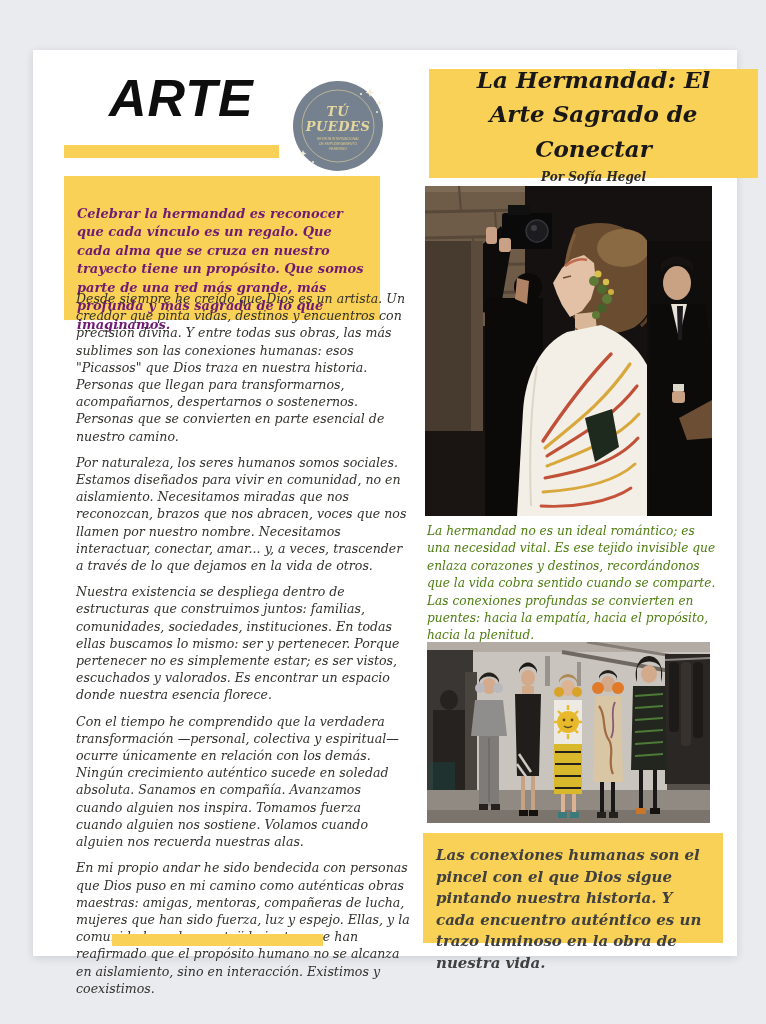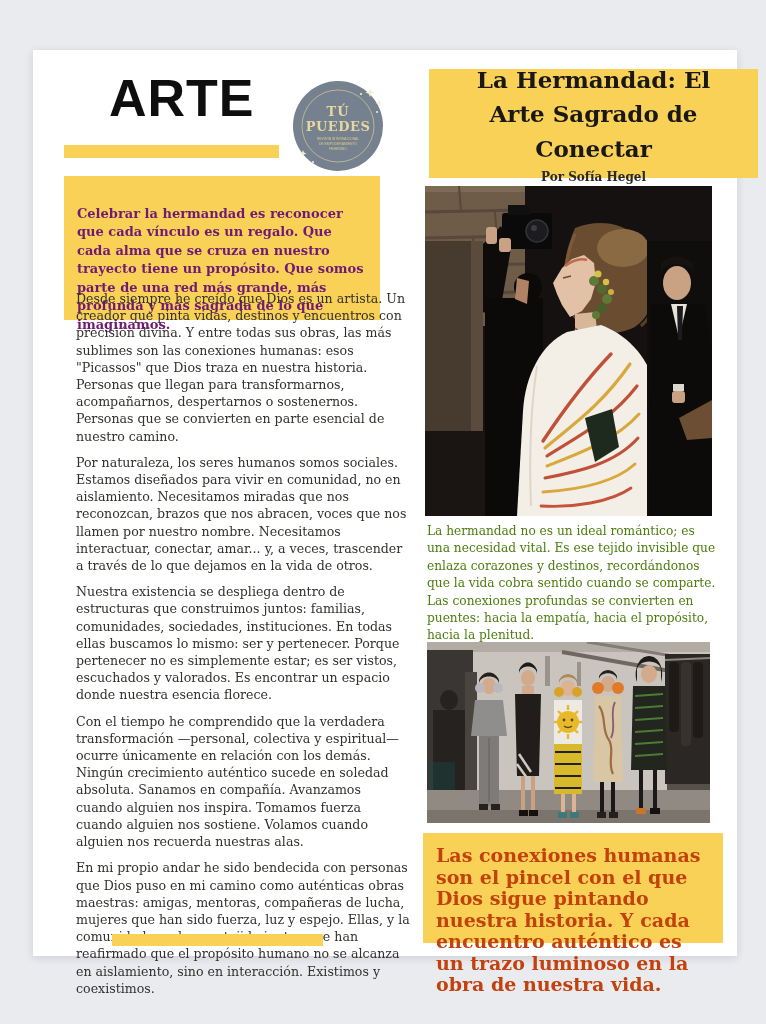--- a/index.html
+++ b/index.html
@@ -7,21 +7,21 @@
     width:766px;height:1024px;overflow:hidden;
     background:#e9ebef;
     font-family:"DejaVu Serif","Liberation Serif",serif;
     position:relative;
   }
   .page-card{
     position:absolute;left:33px;top:50px;width:704px;height:906px;
     background:#ffffff;
     box-shadow:0 2px 8px rgba(40,45,60,.14);
   }
-  .abs{position:absolute;}
+  .abs{position:absolute;font-style:italic;}
   
   .arte{
     left:76px;top:22px;
     font-family:"Liberation Sans","DejaVu Sans",sans-serif;
     font-weight:900;font-size:52px;letter-spacing:1px;color:#0e0e0e;
     line-height:1;
   }
   .ybar{background:#f8d156;}
   .ybar-header{left:31px;top:95px;width:215px;height:13px;}
   .ybar-footer{left:79px;top:884px;width:211px;height:12px;}
@@ -53,21 +53,21 @@
   .photo1{left:392px;top:136px;width:287px;height:330px;overflow:hidden;}
   .photo2{left:394px;top:592px;width:283px;height:181px;overflow:hidden;}
   figure{margin:0;}
   .caption{
     left:394px;top:473px;width:294px;
     font-size:12.2px;line-height:17.4px;color:#4d7c0f;
   }
   .pullquote{
     left:390px;top:783px;width:274px;height:86px;
     background:#f8d156;padding:12px 13px;
-    font-weight:700;font-size:19px;line-height:21.5px;color:#c2410c;
+    font-weight:700;font-size:15px;line-height:21.5px;color:#404040;
   }
 </style>
 </head>
 <body>
 
 <div class="page-card">
 
   <div class="abs arte">ARTE</div>
   <div class="abs ybar ybar-header"></div>
 

